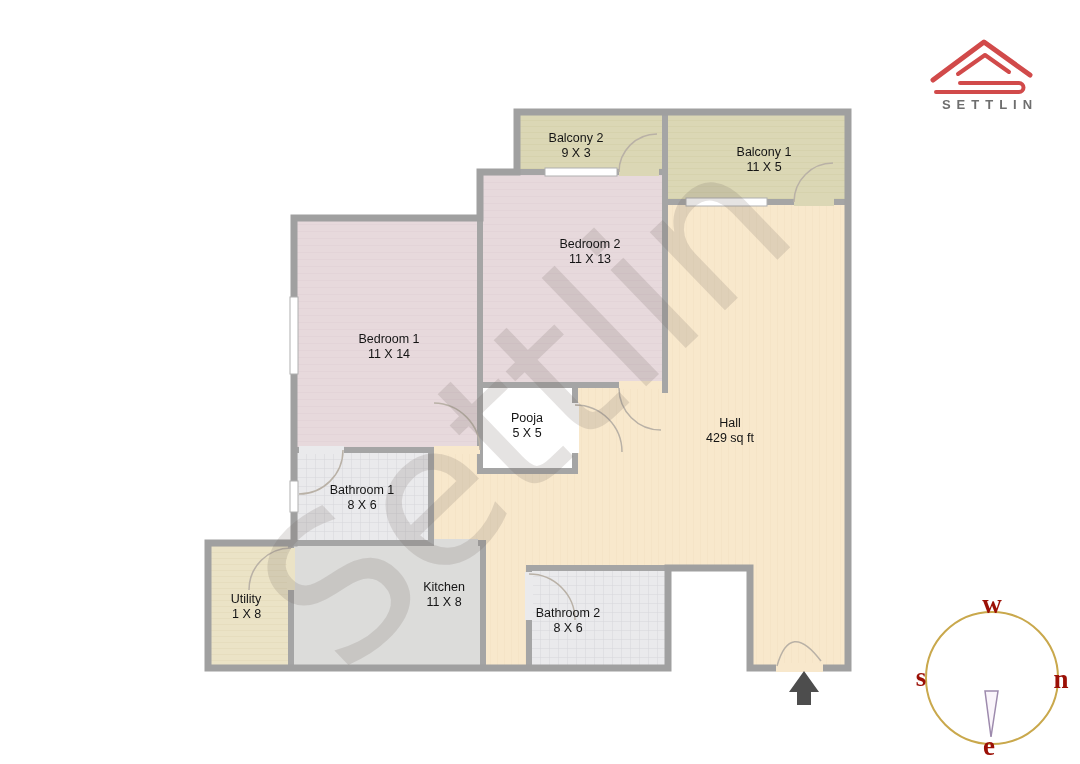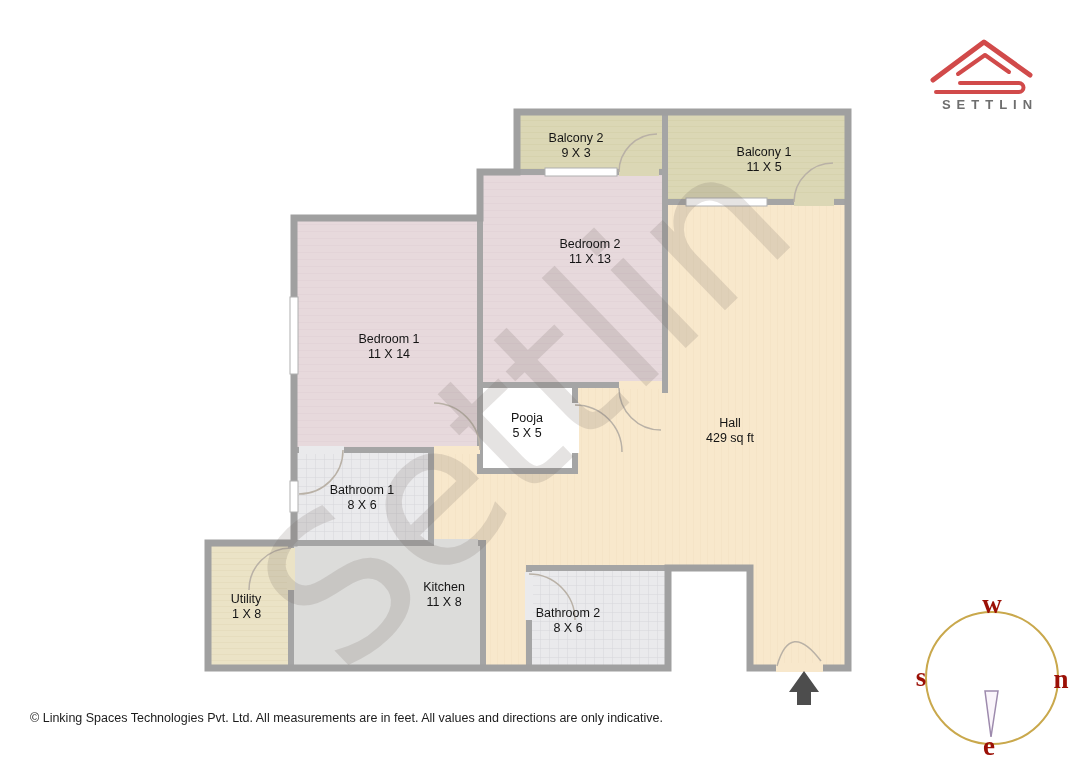--- a/index.html
+++ b/index.html
@@ -168,15 +168,14 @@
     <div>8 X 6</div>
   </div>
 
   <div class="brand-text">SETTLIN</div>
 
   <div class="compass-letter cl-w">w</div>
   <div class="compass-letter cl-s">s</div>
   <div class="compass-letter cl-n">n</div>
   <div class="compass-letter cl-e">e</div>
 
-  <div class="footer-text">© Linking Spaces Technologies Pvt. Ltd. All measurements are in feet. All values and directions are only indicative.</div>
 
 </div>
 
 </body></html>

